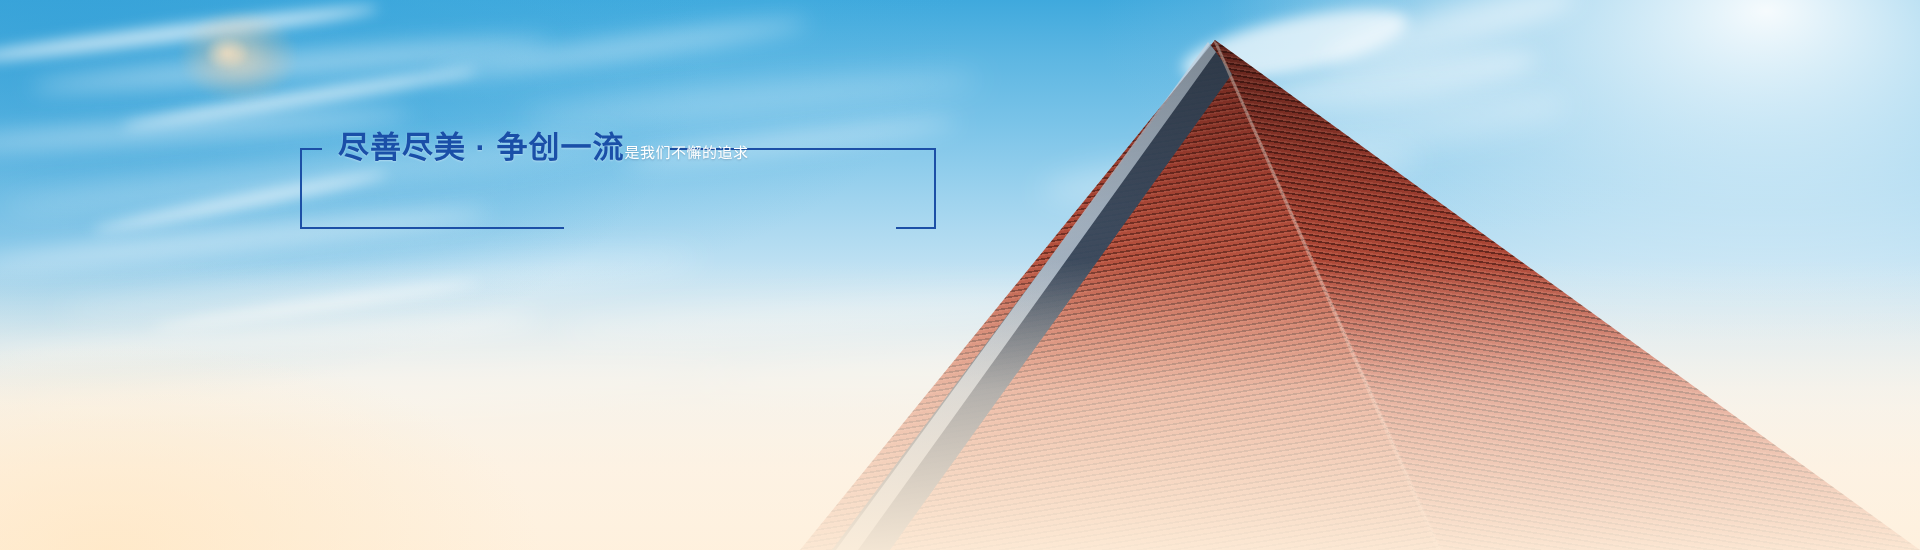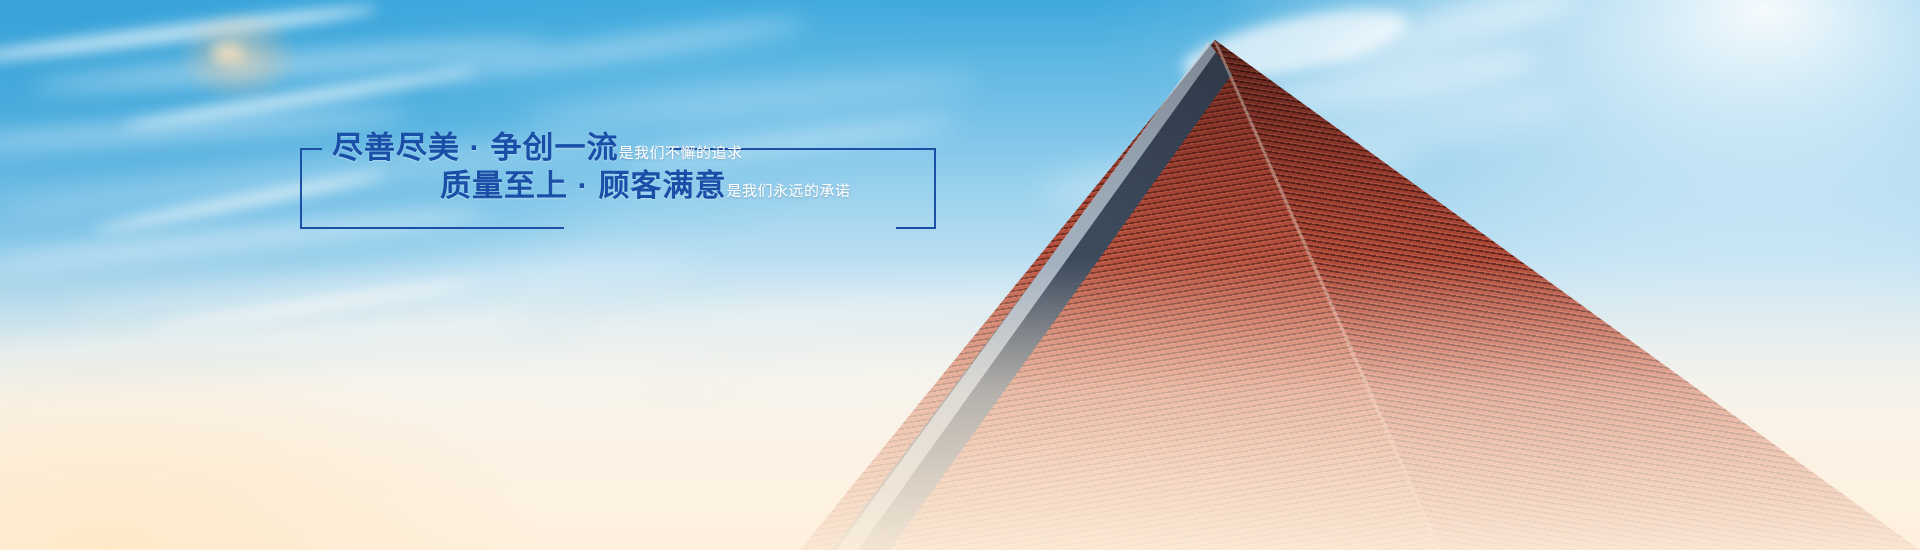--- a/index.html
+++ b/index.html
@@ -173,21 +173,21 @@
     letter-spacing:1px;
     text-shadow:0 1px 2px rgba(255,255,255,.35);
   }
   .line .small{
     font-size:15px;
     font-weight:normal;
     color:#ffffff;
     letter-spacing:.5px;
     text-shadow:0 1px 2px rgba(60,90,120,.35);
   }
-  .line-1{ left:32px;  top:-16px; }
+  .line-1{ left:38px;  top:-16px; }
   .line-2{ left:140px; top:22px; }
   .line-3{ left:258px; top:60px; }
 </style>
 </head>
 <body>
 
 <div class="banner">
 
   <div class="sky-base"></div>
   <div class="sky-tint-left"></div>
@@ -245,20 +245,17 @@
       <i class="f-top-l"></i>
       <i class="f-top-r"></i>
       <i class="f-bot-l"></i>
       <i class="f-bot-r"></i>
     </div>
 
     <div class="line line-1">
       <span class="big">尽善尽美 · 争创一流</span><span class="small">是我们不懈的追求</span>
     </div>
 
-    <div class="line line-2">
-      <span class="big">质量至上 · 顾客满意</span><span class="small">是我们永远的承诺</span>
-    </div>
 
 
   </div>
 
 </div>
 
 </body></html>

